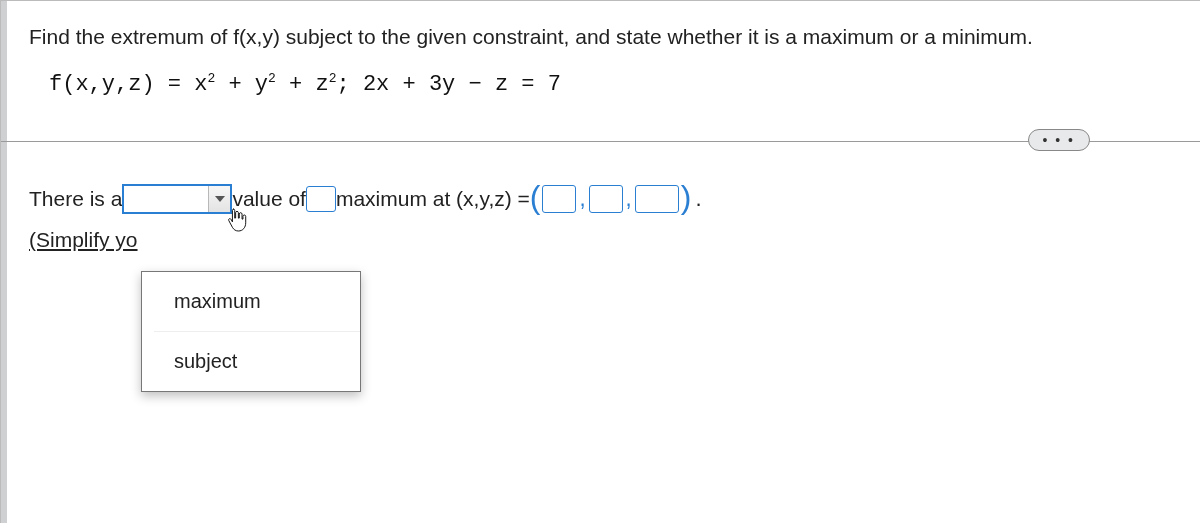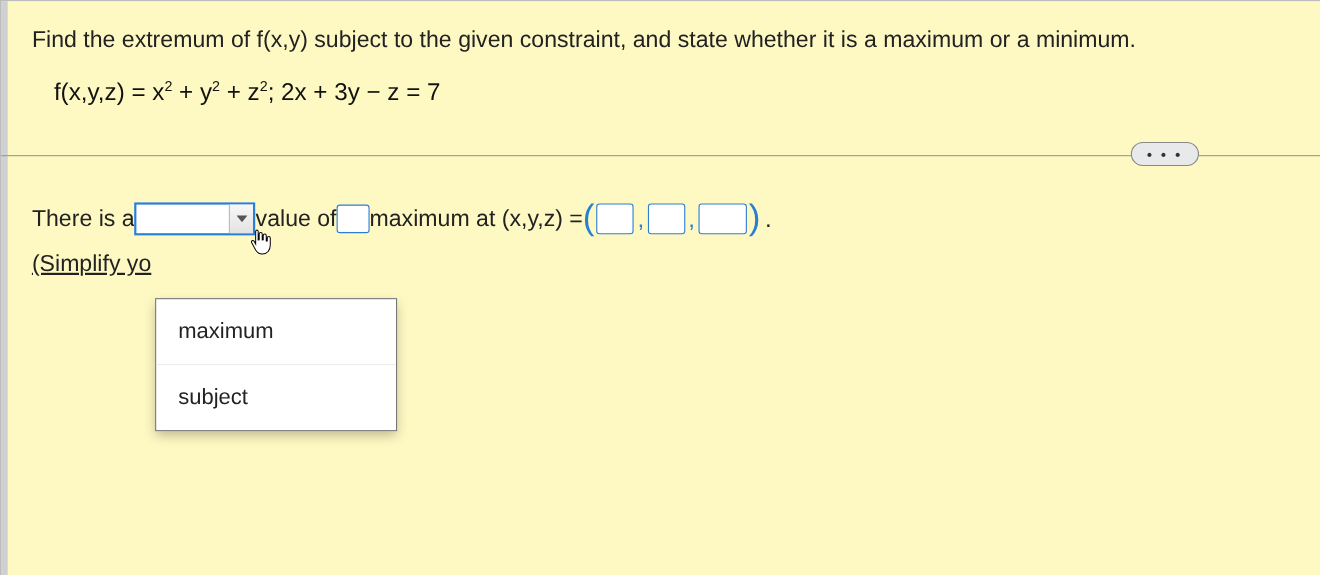--- a/index.html
+++ b/index.html
@@ -5,21 +5,21 @@
   * { box-sizing: border-box; margin: 0; padding: 0; }
   body {
     font-family: Arial, Helvetica, sans-serif;
     background: #d9dadb;
     width: 1200px;
     height: 523px;
     overflow: hidden;
     position: relative;
   }
   .page {
-    background: #fef9c3;
+    background: #ffffff;
     margin: 0;
     width: 1200px;
     height: 523px;
     position: relative;
     border-top: 1px solid #bbb;
     border-left: 1px solid #bbb;
   }
   .left-edge {
     position:absolute; left:0; top:0; width:6px; height:523px;
     background:#cfd0d1;
@@ -27,21 +27,21 @@
   .prompt {
     padding: 20px 40px 10px 28px;
     font-size: 21px;
     color: #222;
     line-height: 1.5;
   }
   .formula {
     padding: 8px 24px 24px 48px;
     font-size: 22px;
     color: #111;
-    font-family: Liberation Sans, sans-serif;
+    font-family: Liberation Mono, monospace;
   }
   .formula sup { font-size: 13px; vertical-align: super; }
   .divider-row {
     position: relative;
     height: 24px;
     margin: 8px 0 28px 0;
   }
   .divider-line {
     border-top: 1px solid #9a9a9a;
     position: absolute;
@@ -134,20 +134,21 @@
     width: 220px;
     background: #fff;
     border: 1px solid #777;
     box-shadow: 0 4px 10px rgba(0,0,0,.25);
   }
   .dropdown-option {
     padding: 18px 20px;
     font-size: 20px;
     color: #222;
     cursor: pointer;
+    margin-left: 12px;
   }
   .dropdown-option + .dropdown-option { border-top: 1px solid #eee; }
 </style>
 </head>
 <body>
 
 <div class="page">
   <div class="left-edge"></div>
 
   <div class="prompt">Find the extremum of f(x,y) subject to the given constraint, and state whether it is a maximum or a minimum.</div>

